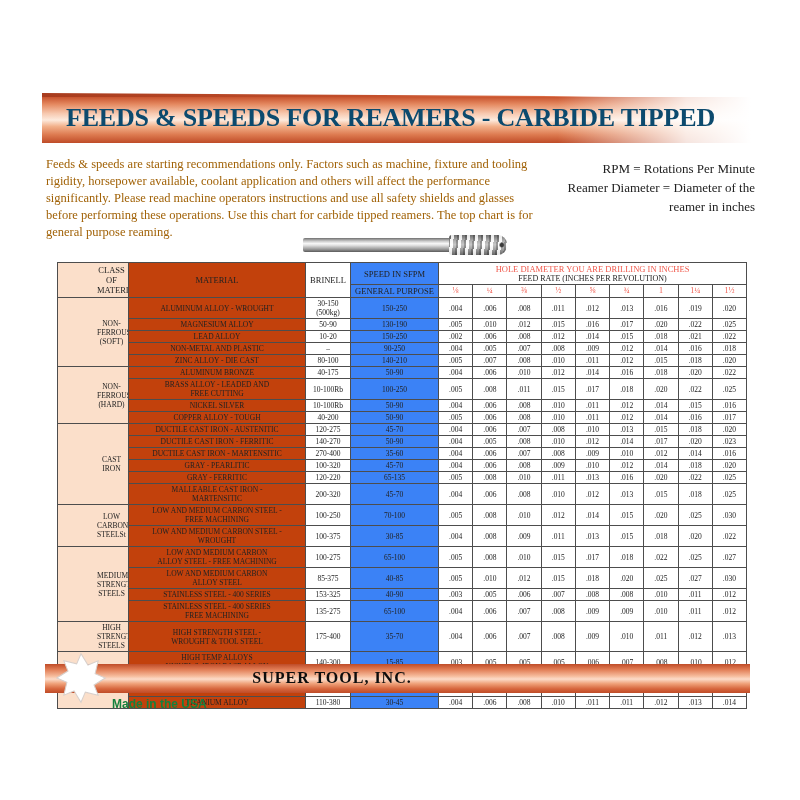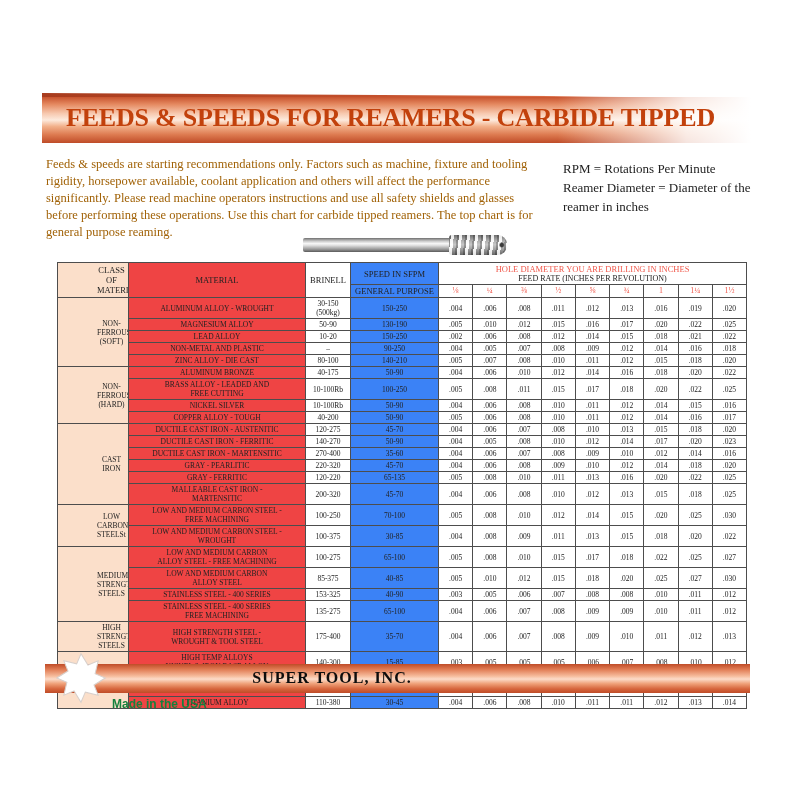--- a/index.html
+++ b/index.html
@@ -8,44 +8,44 @@
 
   
   .title-swoosh{position:absolute;left:42px;top:93px;width:590px;height:8px;
         background:linear-gradient(to right,#a83c1e 0%,#c24f2b 55%,#d96a42 85%,rgba(217,106,66,0) 100%);
         clip-path:polygon(0 0,0 100%,100% 45%);}
   .title-band{position:absolute;left:42px;top:97px;width:716px;height:46px;
         background:
           linear-gradient(to right,rgba(255,255,255,0) 0%,rgba(255,255,255,0) 72%,rgba(255,255,255,.85) 90%,#ffffff 99%),
           linear-gradient(to bottom,#c8532e 0%,#e58a61 16%,#f7c9b0 36%,#fdeadd 50%,#f2b08a 64%,#dd7a50 82%,#bf4c28 100%);}
   .title-text{position:absolute;left:66px;top:103px;font-weight:bold;font-size:26px;
-        letter-spacing:-0.2px;white-space:nowrap;color:#c2410c;}
+        letter-spacing:-0.2px;white-space:nowrap;color:#0c4a6e;}
 
   
   .intro{position:absolute;left:46px;top:156px;width:496px;font-size:12.5px;line-height:17px;color:#a16207;}
   .formula{position:absolute;left:58px;top:222px;font-size:13.5px;color:#222;}
-  .legend{position:absolute;left:563px;top:159px;width:192px;font-size:13px;line-height:19px;color:#222;}
+  .legend{position:absolute;left:563px;top:159px;width:192px;font-size:13px;line-height:19px;color:#222;text-align:right;}
 
   
   .reamer-shaft{position:absolute;left:303px;top:238px;width:147px;height:14px;border-radius:2px 0 0 2px;
         background:linear-gradient(to bottom,#6f6f6f 0%,#c9c9c9 22%,#f7f7f7 40%,#e2e2e2 52%,#9a9a9a 80%,#5a5a5a 100%);}
   .reamer-head{position:absolute;left:449px;top:235px;width:58px;height:20px;border-radius:3px 9px 9px 3px;
         background:
           radial-gradient(circle at 91% 50%,#3c3c3c 1.6px,rgba(0,0,0,0) 3px),
           repeating-linear-gradient(97deg,rgba(70,70,70,.55) 0 2px,rgba(255,255,255,.85) 2px 5px,rgba(130,130,130,.45) 5px 8px),
           linear-gradient(to bottom,#5f5f5f 0%,#d8d8d8 30%,#ffffff 48%,#b5b5b5 72%,#4d4d4d 100%);}
 
   
   .tbl-wrap{position:absolute;left:57px;top:262px;width:690px;}
   table{border-collapse:collapse;table-layout:fixed;width:690px;}
   th,td{border:1px solid #4d4d4d;font-family:"Liberation Serif",serif;font-weight:normal;
         font-size:7.5px;line-height:9px;padding:1px 2px;text-align:center;color:#222;
         overflow:hidden;}
   thead th{font-size:8.5px;line-height:10px;}
-  .peach{background:#ef4444;}
+  .peach{background:#c2410c;}
   .gray{background:#3b82f6;}
   .cls,.mat,.brin{white-space:pre-line;}
   .cls{background:#fbdfca;padding-left:39px;}
   .hole-title{font-size:8.5px;line-height:10px;color:#f0594c;}
   .hole-sub{font-size:8px;line-height:9px;color:#222;}
   th.frac{font-size:8px;color:#f0594c;}
 
   
   .footer-bar{position:absolute;left:45px;top:664px;width:705px;height:29px;
         background:linear-gradient(to bottom,#bf4c28 0%,#e07a52 18%,#f6bd9e 42%,#fcdcc9 52%,#efa078 68%,#d6653c 86%,#bf4c28 100%);}
@@ -287,21 +287,21 @@
             <td class="feed">.007</td>
             <td class="feed">.008</td>
             <td class="feed">.009</td>
             <td class="feed">.010</td>
             <td class="feed">.012</td>
             <td class="feed">.014</td>
             <td class="feed">.016</td>
           </tr>
           <tr>
             <td class="peach mat">GRAY - PEARLITIC</td>
-            <td class="brin">220-320</td>
+            <td class="brin">100-320</td>
             <td class="gray spd">45-70</td>
             <td class="feed">.004</td>
             <td class="feed">.006</td>
             <td class="feed">.008</td>
             <td class="feed">.009</td>
             <td class="feed">.010</td>
             <td class="feed">.012</td>
             <td class="feed">.014</td>
             <td class="feed">.018</td>
             <td class="feed">.020</td>

